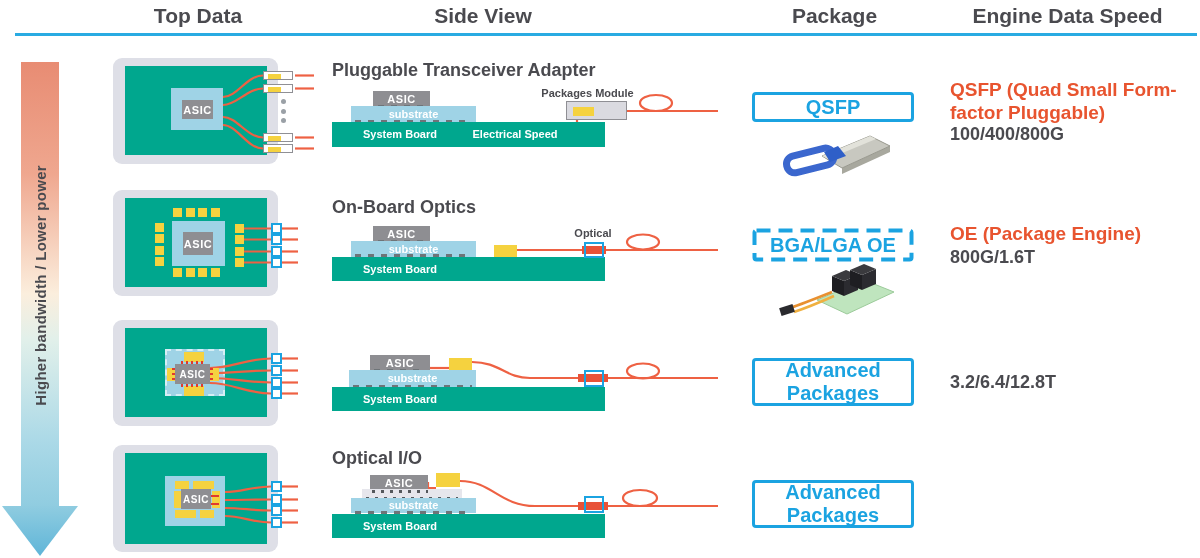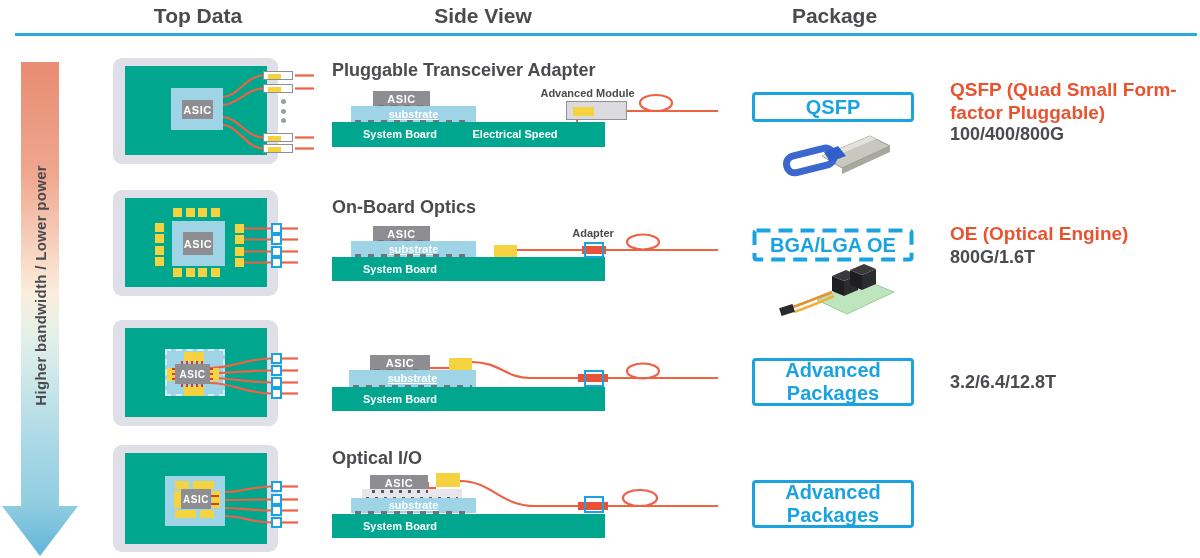--- a/index.html
+++ b/index.html
@@ -18,41 +18,42 @@
   .conn{background:#fff;border:2px solid #1BA3E1;}
   .band{background:#E85238;}
   .pads{background:repeating-linear-gradient(90deg,#6E7478 0 6px,rgba(0,0,0,0) 6px 13px);}
   .dots{background:repeating-linear-gradient(90deg,#54585C 0 3px,rgba(0,0,0,0) 3px 9px);}
   .pins-h{background:repeating-linear-gradient(90deg,#E03A2F 0 2px,rgba(0,0,0,0) 2px 5px);}
   .pins-v{background:repeating-linear-gradient(180deg,#E03A2F 0 2px,rgba(0,0,0,0) 2px 5px);}
   .redchip{background:#E03A2F;}
   .dot{width:5px;height:5px;border-radius:50%;background:#9AA0A6;}
   .wlabel{color:#fff;font-weight:bold;font-size:11px;text-align:center;white-space:nowrap;}
   .dlabel{color:#4A4A4F;font-weight:bold;font-size:11px;text-align:center;white-space:nowrap;}
-  .sub.wlabel{line-height:16px;text-decoration:underline;}
+  .sub.wlabel{line-height:16px;}
   .trace{stroke:#EE6143;stroke-width:2.2;fill:none;}
   .pkg-box{border:3px solid #1BA3E1;border-radius:4px;background:#fff;color:#1BA3E1;
            font-weight:bold;font-size:20px;line-height:1.15;display:flex;align-items:center;
            justify-content:center;text-align:center;padding:0 4px;}
   .pkg-label{color:#1BA3E1;font-weight:bold;font-size:20px;display:flex;align-items:center;
              justify-content:center;text-align:center;}
   .speed-h{color:#E8542F;font-weight:bold;font-size:19px;line-height:1.22;}
   .speed-v{color:#4A4A4F;font-weight:bold;font-size:18px;white-space:nowrap;}
   .arrow-wrap{display:flex;align-items:center;justify-content:center;}
   .arrow-label{writing-mode:vertical-rl;transform:rotate(180deg);font-weight:bold;
                font-size:15px;color:#4A4A4F;white-space:nowrap;letter-spacing:.3px;}
 </style>
 </head>
 <body>
 
 <div id="canvas">
 
   <div class="abs col-header" style="left:118px;top:4px;width:160px">Top Data</div>
   <div class="abs col-header" style="left:398px;top:4px;width:170px">Side View</div>
   <div class="abs col-header" style="left:762px;top:4px;width:145px">Package</div>
+  <div class="abs col-header" style="left:945px;top:4px;width:245px">Engine Data Speed</div>
   <div class="abs" style="left:15px;top:33px;width:1182px;height:3px;background:#29ABE2"></div>
 
   <div class="abs" style="left:21px;top:62px;width:38px;height:446px;background:linear-gradient(180deg,#E88C73 0%,#EFA78F 25%,#FBEEDD 52%,#E2F0EA 62%,#ABD9E7 85%,#8FCCE0 100%)"></div>
   <div class="abs" style="left:2px;top:506px;width:76px;height:50px;background:linear-gradient(180deg,#8FCCE0,#5FB5D8);clip-path:polygon(0 0,100% 0,50% 100%)"></div>
   <div class="abs arrow-wrap" style="left:21px;top:62px;width:38px;height:446px">
       <span class="arrow-label">Higher bandwidth / Lower power</span>
     </div>
 
   <div class="abs chassis" style="left:113px;top:58px;width:165px;height:106px"></div>
   <div class="abs board" style="left:125px;top:66px;width:142px;height:89px"></div>
@@ -90,21 +91,21 @@
     <path class="trace" d="M297 53 H388"></path>
     <ellipse class="trace" cx="326" cy="45" rx="16" ry="8"></ellipse>
   </svg>
   <div class="abs asic" style="left:373px;top:91px;width:57px;height:16px">ASIC</div>
   <div class="abs pads" style="left:378px;top:105px;width:47px;height:4px"></div>
   <div class="abs sub wlabel" style="left:351px;top:106px;width:125px;height:16px">substrate</div>
   <div class="abs pads" style="left:355px;top:120px;width:117px;height:5px"></div>
   <div class="abs board" style="left:332px;top:122px;width:273px;height:25px"></div>
   <div class="abs wlabel" style="left:350px;top:128px;width:100px">System Board</div>
   <div class="abs wlabel" style="left:455px;top:128px;width:120px">Electrical Speed</div>
-  <div class="abs dlabel" style="left:540px;top:87px;width:95px">Advanced Module</div>
+  <div class="abs dlabel" style="left:540px;top:87px;width:95px">Packages Module</div>
   <div class="abs mod" style="left:566px;top:101px;width:61px;height:19px;background:#DADAE0">
       <div class="ys abs" style="left:6px;top:5px;width:21px;height:9px"></div>
     </div>
 
   <div class="abs pkg-box" style="left:752px;top:92px;width:162px;height:30px">QSFP</div>
   <svg class="abs" style="left:772px;top:126px" width="125" height="56" viewBox="0 0 125 56">
     <polygon points="70,42 118,20 118,26 70,48" fill="#A8A89E"></polygon>
     <polygon points="50,30 98,10 118,20 70,42" fill="#C8C8C0" stroke="#98988E" stroke-width="1"></polygon>
     <polygon points="50,30 98,10 104,13 56,33" fill="#E2E2DA"></polygon>
     <rect x="14" y="26" width="48" height="17" rx="8" fill="none" stroke="#3B67CE" stroke-width="7" transform="rotate(-14 38 34)"></rect>
@@ -154,41 +155,41 @@
     <path class="trace" d="M187 62 H388"></path>
     <ellipse class="trace" cx="313" cy="54" rx="16" ry="7.5"></ellipse>
   </svg>
   <div class="abs asic" style="left:373px;top:226px;width:57px;height:16px">ASIC</div>
   <div class="abs pads" style="left:378px;top:240px;width:47px;height:4px"></div>
   <div class="abs sub wlabel" style="left:351px;top:241px;width:125px;height:16px">substrate</div>
   <div class="abs pads" style="left:355px;top:254px;width:117px;height:5px"></div>
   <div class="abs board" style="left:332px;top:257px;width:273px;height:24px"></div>
   <div class="abs wlabel" style="left:350px;top:263px;width:100px">System Board</div>
   <div class="abs ys" style="left:494px;top:245px;width:23px;height:12px"></div>
-  <div class="abs dlabel" style="left:558px;top:227px;width:70px">Adapter</div>
+  <div class="abs dlabel" style="left:558px;top:227px;width:70px">Optical</div>
   <div class="abs band" style="left:582px;top:246px;width:24px;height:8px"></div>
   <div class="abs conn" style="left:584px;top:242px;width:20px;height:16px;background:none"></div>
 
   <svg class="abs" style="left:752px;top:228px" width="162" height="34">
     <rect x="2.5" y="2.5" width="157" height="29" rx="2" fill="#fff" stroke="#1BA3E1" stroke-width="4" stroke-dasharray="14 8"></rect>
   </svg>
   <div class="abs pkg-label" style="left:752px;top:228px;width:162px;height:34px">BGA/LGA OE</div>
   <svg class="abs" style="left:772px;top:262px" width="130" height="58" viewBox="0 0 130 58">
     <polygon points="45,38 92,18 122,30 75,52" fill="#BFE5BE" stroke="#9CCB9A" stroke-width="1"></polygon>
     <path d="M60 30 C40 38 30 42 18 46" stroke="#E89030" stroke-width="2.5" fill="none"></path>
     <path d="M62 34 C44 42 34 46 22 50" stroke="#F0B040" stroke-width="2.5" fill="none"></path>
     <polygon points="60,14 72,19 72,34 60,29" fill="#1E1E22"></polygon>
     <polygon points="72,19 86,13 86,28 72,34" fill="#2B2B30"></polygon>
     <polygon points="60,14 74,8 86,13 72,19" fill="#3A3A3E"></polygon>
     <polygon points="78,8 90,13 90,28 78,23" fill="#1E1E22"></polygon>
     <polygon points="90,13 104,7 104,22 90,28" fill="#2B2B30"></polygon>
     <polygon points="78,8 92,2 104,7 90,13" fill="#3A3A3E"></polygon>
     <rect x="8" y="44" width="14" height="8" fill="#2A2A2E" transform="rotate(-18 15 48)"></rect>
   </svg>
-  <div class="abs speed-h" style="left:950px;top:222px;width:250px">OE (Optical Engine)</div>
+  <div class="abs speed-h" style="left:950px;top:222px;width:250px">OE (Package Engine)</div>
   <div class="abs speed-v" style="left:950px;top:247px">800G/1.6T</div>
 
   <div class="abs chassis" style="left:113px;top:320px;width:165px;height:106px"></div>
   <div class="abs board" style="left:125px;top:328px;width:142px;height:89px"></div>
   <div class="abs sub" style="left:165px;top:349px;width:60px;height:47px;border:2px dashed #D6EEF5"></div>
   <svg class="abs" style="left:112px;top:318px" width="210" height="112">
     <path class="trace" d="M98 50 C120 50 135 40.5 159 40.5"></path>
     <path class="trace" d="M98 55 C120 55 135 52.5 159 52.5"></path>
     <path class="trace" d="M98 60 C120 60 135 64.5 159 64.5"></path>
     <path class="trace" d="M98 65 C120 65 135 75.5 159 75.5"></path>

